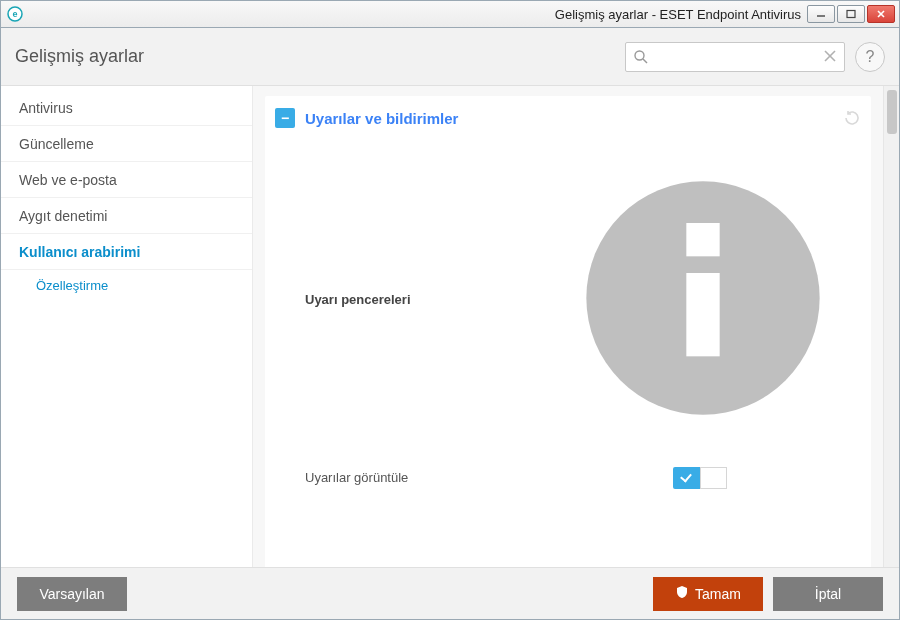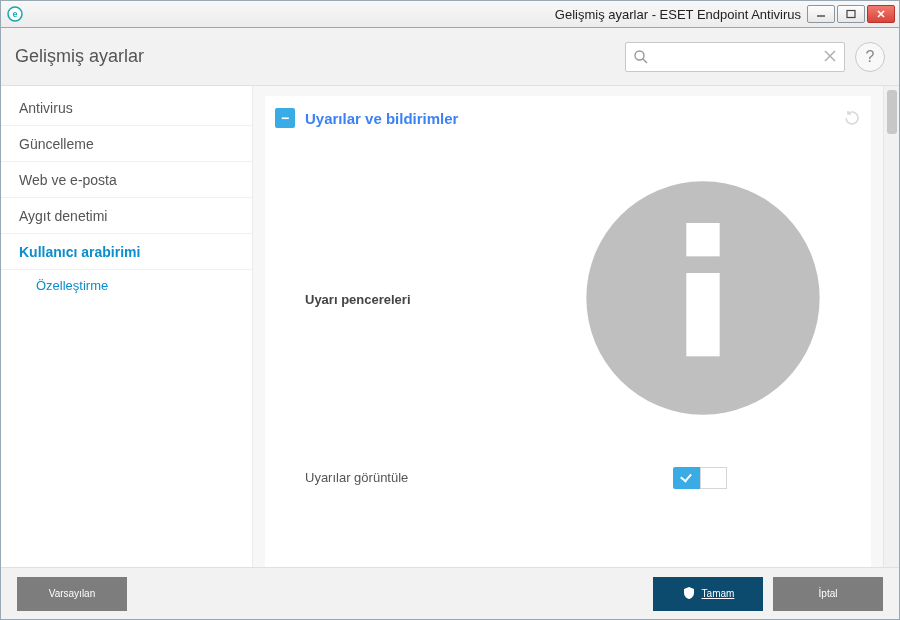--- a/index.html
+++ b/index.html
@@ -55,23 +55,23 @@
   .toggle.on::before { content:""; position:absolute; left:8px; top:6px; width:8px; height:5px; border-left:2px solid #fff; border-bottom:2px solid #fff; transform:rotate(-50deg); }
 
   .spacer { height: 34px; }
 
   
   .scrollbar { width:16px; background:#f1f1f1; border-left:1px solid #e6e6e6; position:relative; }
   .scrollbar .thumb { position:absolute; top:4px; left:3px; width:10px; height:44px; background:#c7c7c7; border-radius:3px; }
 
   
   .footer { position:absolute; bottom:0; left:0; right:0; height:52px; background:#f2f2f2; border-top:1px solid #e0e0e0; display:flex; align-items:center; padding: 0 16px; gap:10px; }
-  .btn { height:34px; min-width:110px; border:none; color:#fff; font-size:10px; cursor:pointer; display:flex; align-items:center; justify-content:center; gap:6px; padding: 0 18px; }
+  .btn { height:34px; min-width:110px; border:none; color:#fff; font-size:14px; cursor:pointer; display:flex; align-items:center; justify-content:center; gap:6px; padding: 0 18px; }
   .btn.gray { background:#7d7d7d; }
-  .btn.blue { background:#0c4a6e;text-decoration:underline; }
+  .btn.blue { background:#c2410c; }
   .footer .spacer-flex { flex:1; }
 
   .info svg, .reset-icon svg { width:100%; height:100%; }
 </style>
 </head>
 <body>
 
 <div class="titlebar">
   <span class="logo">
     <svg viewBox="0 0 16 16">

